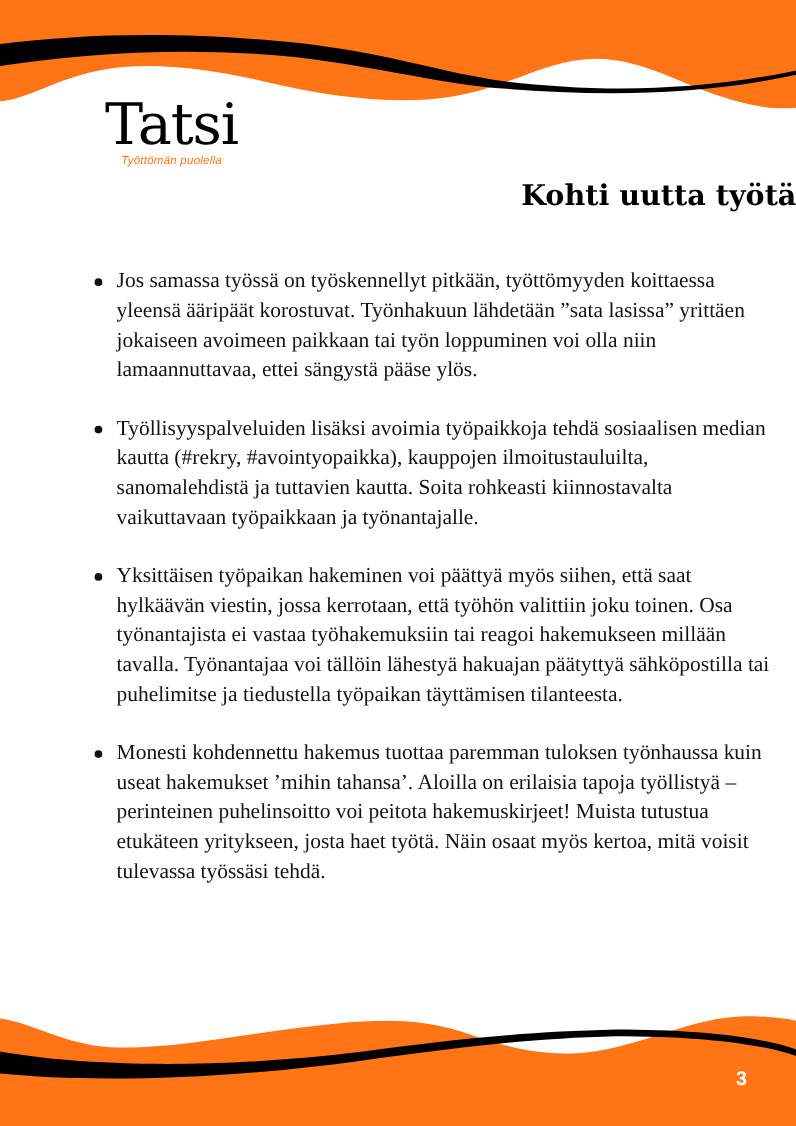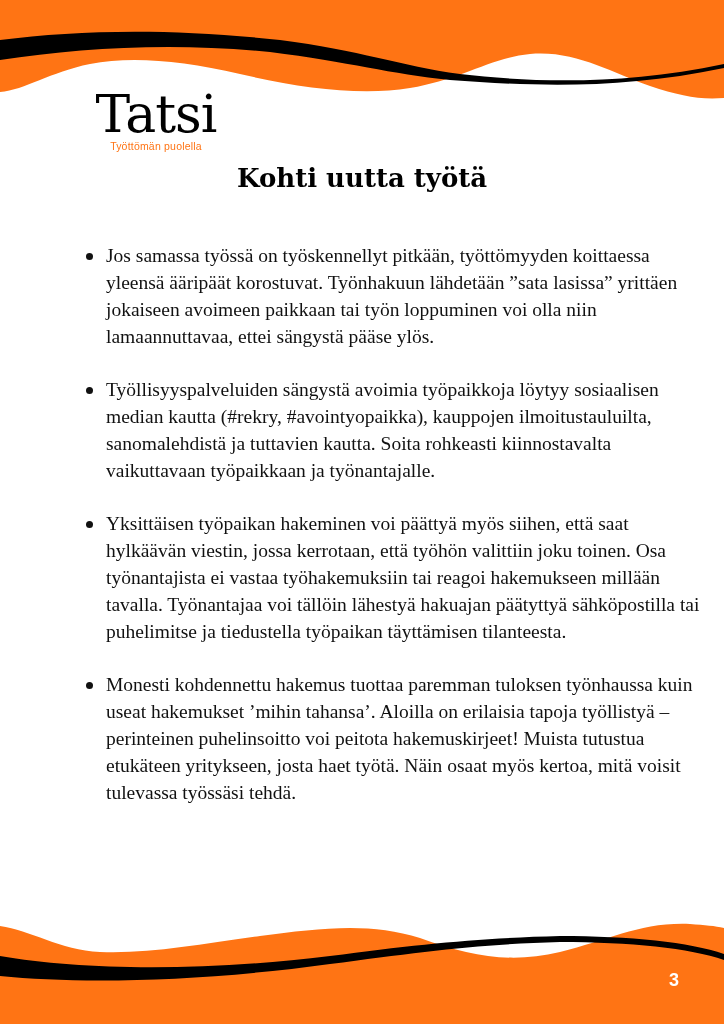--- a/index.html
+++ b/index.html
@@ -14,25 +14,25 @@
     .logo {
       position: absolute; left: 86px; top: 86px; width: 140px; text-align: center;
     }
     .logo-word {
       font-family: "DejaVu Serif", "Liberation Serif", serif;
       font-weight: normal; font-size: 52px; line-height: 56px; color: #000;
       letter-spacing: -1px;
     }
     .logo-tag {
       font-family: "Liberation Sans", "DejaVu Sans", sans-serif;
-      font-size: 10.5px; color: #ff7414; margin-top: -2px; letter-spacing: 0.2px;
+      font-size: 10.5px; color: #ff7414; margin-top: -2px; letter-spacing: 0.2px; font-style: italic;
     }
     .page-title {
       position: absolute; left: 0; width: 724px; top: 158px; margin: 0;
-      text-align: center;
+      text-align: right;
       font-family: "DejaVu Serif", "Liberation Serif", serif;
       font-weight: bold; font-size: 26px; line-height: 40px; color: #000;
     }
     .bullets {
       position: absolute; left: 66px; top: 226px; width: 630px;
       margin: 16px; padding: 0; list-style: none;
     }
     .bullet {
       position: relative; padding-left: 24px;
       font-size: 19.5px; line-height: 27px; color: #111;
@@ -63,21 +63,21 @@
 
 <h1 class="page-title">Kohti uutta työtä</h1>
 
 <ul class="bullets">
   <li class="bullet">
     <span class="bullet-dot"></span>
     <span>Jos samassa työssä on työskennellyt pitkään, työttömyyden koittaessa yleensä ääripäät korostuvat. Työnhakuun lähdetään ”sata lasissa” yrittäen jokaiseen avoimeen paikkaan tai työn loppuminen voi olla niin lamaannuttavaa, ettei sängystä pääse ylös.</span>
   </li>
   <li class="bullet">
     <span class="bullet-dot"></span>
-    <span>Työllisyyspalveluiden sängystä avoimia työpaikkoja löytyy sosiaalisen median kautta (#rekry, #avointyopaikka), kauppojen ilmoitustauluilta, sanomalehdistä ja tuttavien kautta. Soita rohkeasti kiinnostavalta vaikuttavaan työpaikkaan ja työnantajalle.</span>
+    <span>Työllisyyspalveluiden lisäksi avoimia työpaikkoja tehdä sosiaalisen median kautta (#rekry, #avointyopaikka), kauppojen ilmoitustauluilta, sanomalehdistä ja tuttavien kautta. Soita rohkeasti kiinnostavalta vaikuttavaan työpaikkaan ja työnantajalle.</span>
   </li>
   <li class="bullet">
     <span class="bullet-dot"></span>
     <span>Yksittäisen työpaikan hakeminen voi päättyä myös siihen, että saat hylkäävän viestin, jossa kerrotaan, että työhön valittiin joku toinen. Osa työnantajista ei vastaa työhakemuksiin tai reagoi hakemukseen millään tavalla. Työnantajaa voi tällöin lähestyä hakuajan päätyttyä sähköpostilla tai puhelimitse ja tiedustella työpaikan täyttämisen tilanteesta.</span>
   </li>
   <li class="bullet">
     <span class="bullet-dot"></span>
     <span>Monesti kohdennettu hakemus tuottaa paremman tuloksen työnhaussa kuin useat hakemukset ’mihin tahansa’. Aloilla on erilaisia tapoja työllistyä – perinteinen puhelinsoitto voi peitota hakemuskirjeet! Muista tutustua etukäteen yritykseen, josta haet työtä. Näin osaat myös kertoa, mitä voisit tulevassa työssäsi tehdä.</span>
   </li>
 </ul>

